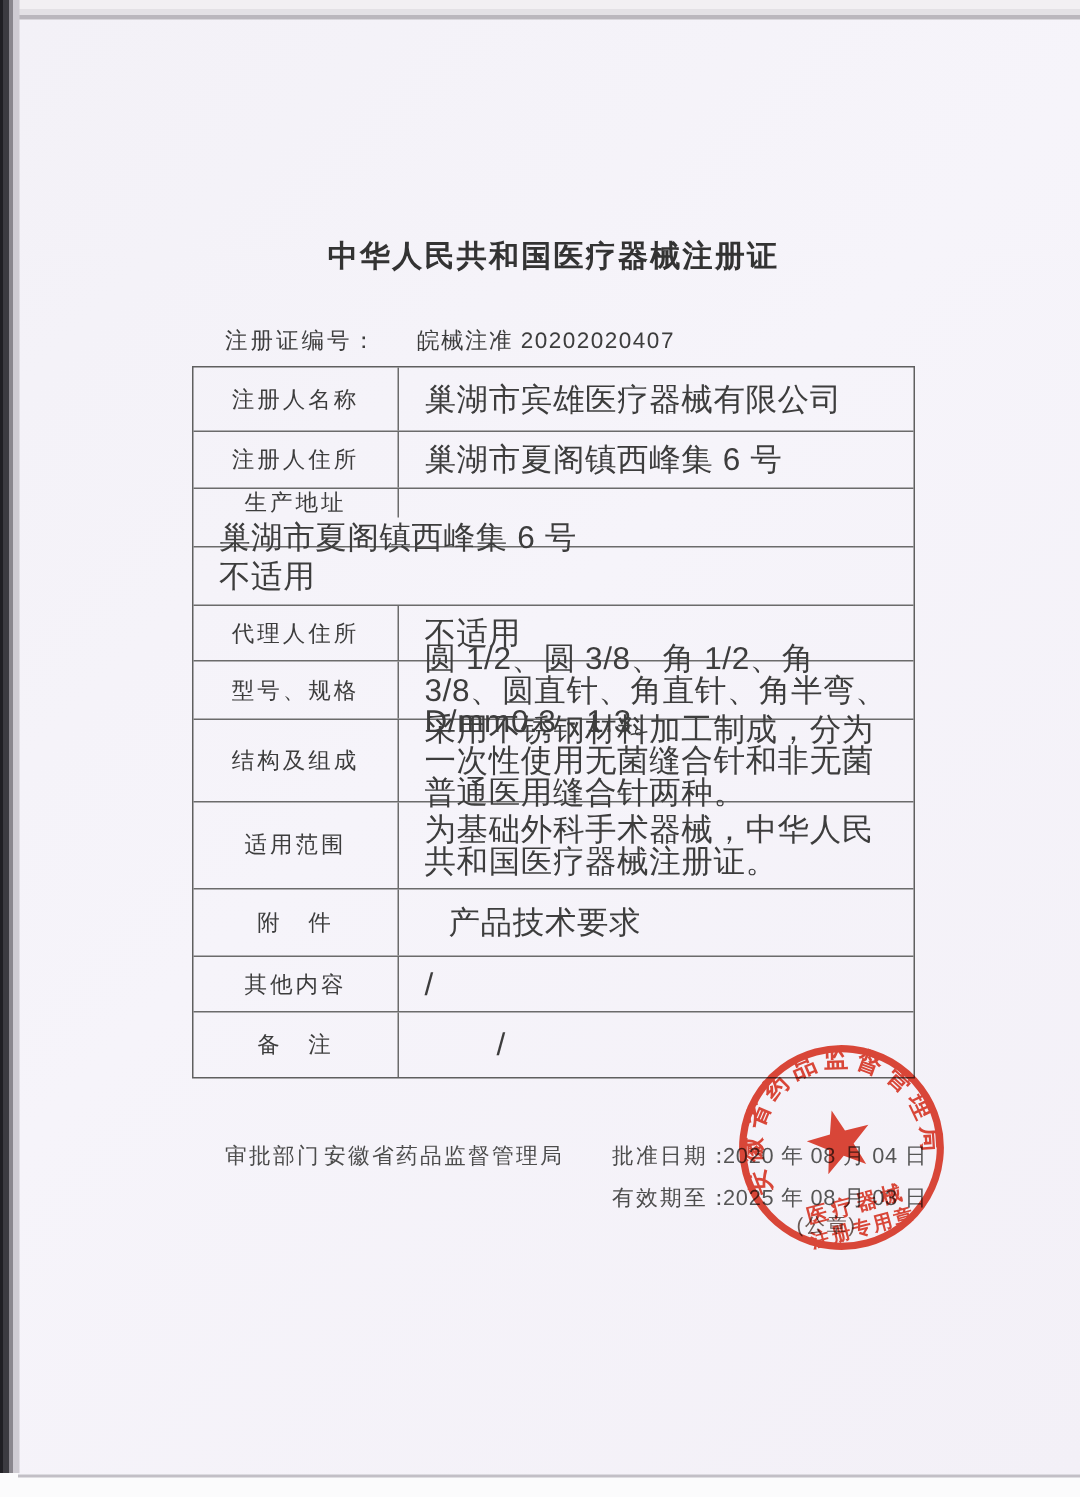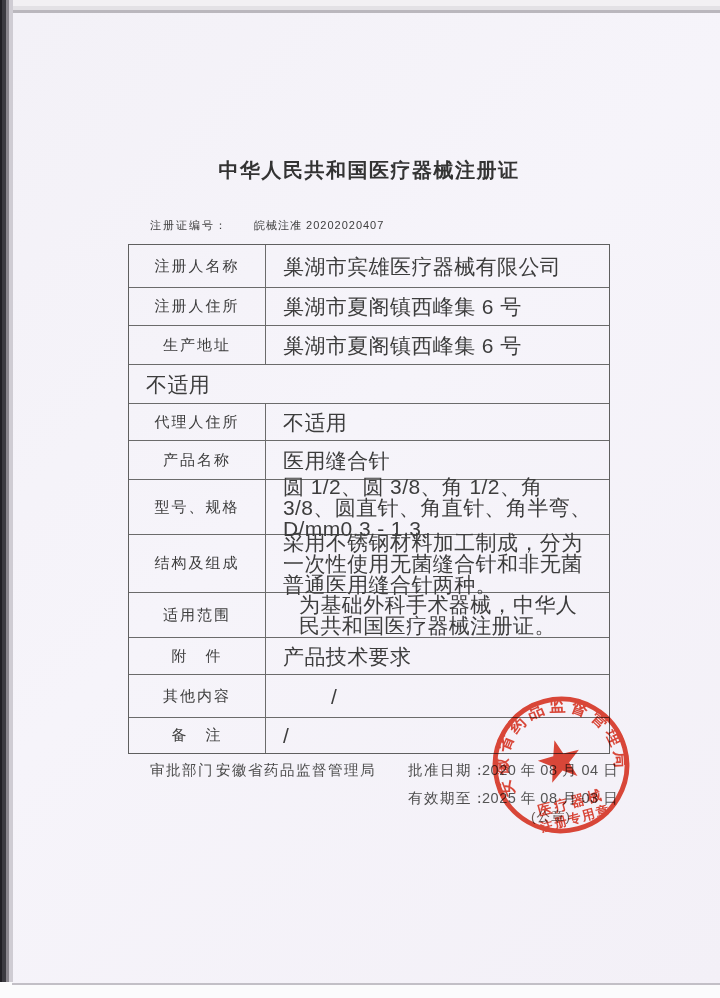--- a/index.html
+++ b/index.html
@@ -27,33 +27,33 @@
     background: linear-gradient(135deg, #f3f1f7 0%, #f6f4fa 45%, #f3f0f7 100%);
     border-bottom: 2px solid #c2bfc6;
   }
 
   .title {
     position: absolute; left: 116px; top: 144px; width: 482px;
     text-align: center; font-size: 20px; font-weight: bold;
     letter-spacing: 1.5px; color: #333;
   }
   .regline {
-    position: absolute; left: 138px; top: 205px; font-size: 11px; letter-spacing: 2px;
+    position: absolute; left: 138px; top: 205px; font-size: 15px; letter-spacing: 2px;
   }
   .regline .value { margin-left: 26px; letter-spacing: 1px; }
 
   .cert-table {
     position: absolute; left: 116px; top: 231px; width: 482px;
     border: 1px solid #5f5f5f;
   }
   .t-row { display: flex; border-bottom: 1px solid #6b6b6b; }
   .t-row:last-child { border-bottom: none; }
   .t-row:nth-child(1)  { height: 43px; }
   .t-row:nth-child(2)  { height: 38px; }
-  .t-row:nth-child(3)  { height: 39px; }
+  .t-row:nth-child(3)  { height: 39px; flex-direction: column; }
   .t-row:nth-child(4)  { height: 39px; }
   .t-row:nth-child(5)  { height: 37px; }
   .t-row:nth-child(6)  { height: 39px; }
   .t-row:nth-child(7)  { height: 55px; }
   .t-row:nth-child(8)  { height: 58px; }
   .t-row:nth-child(9)  { height: 45px; gap: 16px; }
   .t-row:nth-child(10) { height: 37px; }
   .t-row:nth-child(11) { height: 43px; gap: 48px; }
   .t-row:nth-child(12) { height: 35px; }
   .t-label {
@@ -113,24 +113,20 @@
         <div class="t-value">巢湖市夏阁镇西峰集 6 号</div>
       </div>
       <div class="t-row">
         <div class="t-value">不适用</div>
       </div>
       <div class="t-row">
         <div class="t-label">代理人住所</div>
         <div class="t-value">不适用</div>
       </div>
       <div class="t-row">
-        <div class="t-label">产品名称</div>
-        <div class="t-value">医用缝合针</div>
-      </div>
-      <div class="t-row">
         <div class="t-label">型号、规格</div>
         <div class="t-value">圆 1/2、圆 3/8、角 1/2、角 3/8、圆直针、角直针、角半弯、D/mm0.3 - 1.3。</div>
       </div>
       <div class="t-row">
         <div class="t-label">结构及组成</div>
         <div class="t-value">采用不锈钢材料加工制成，分为一次性使用无菌缝合针和非无菌普通医用缝合针两种。</div>
       </div>
       <div class="t-row">
         <div class="t-label">适用范围</div>
         <div class="t-value">为基础外科手术器械，中华人民共和国医疗器械注册证。</div>

